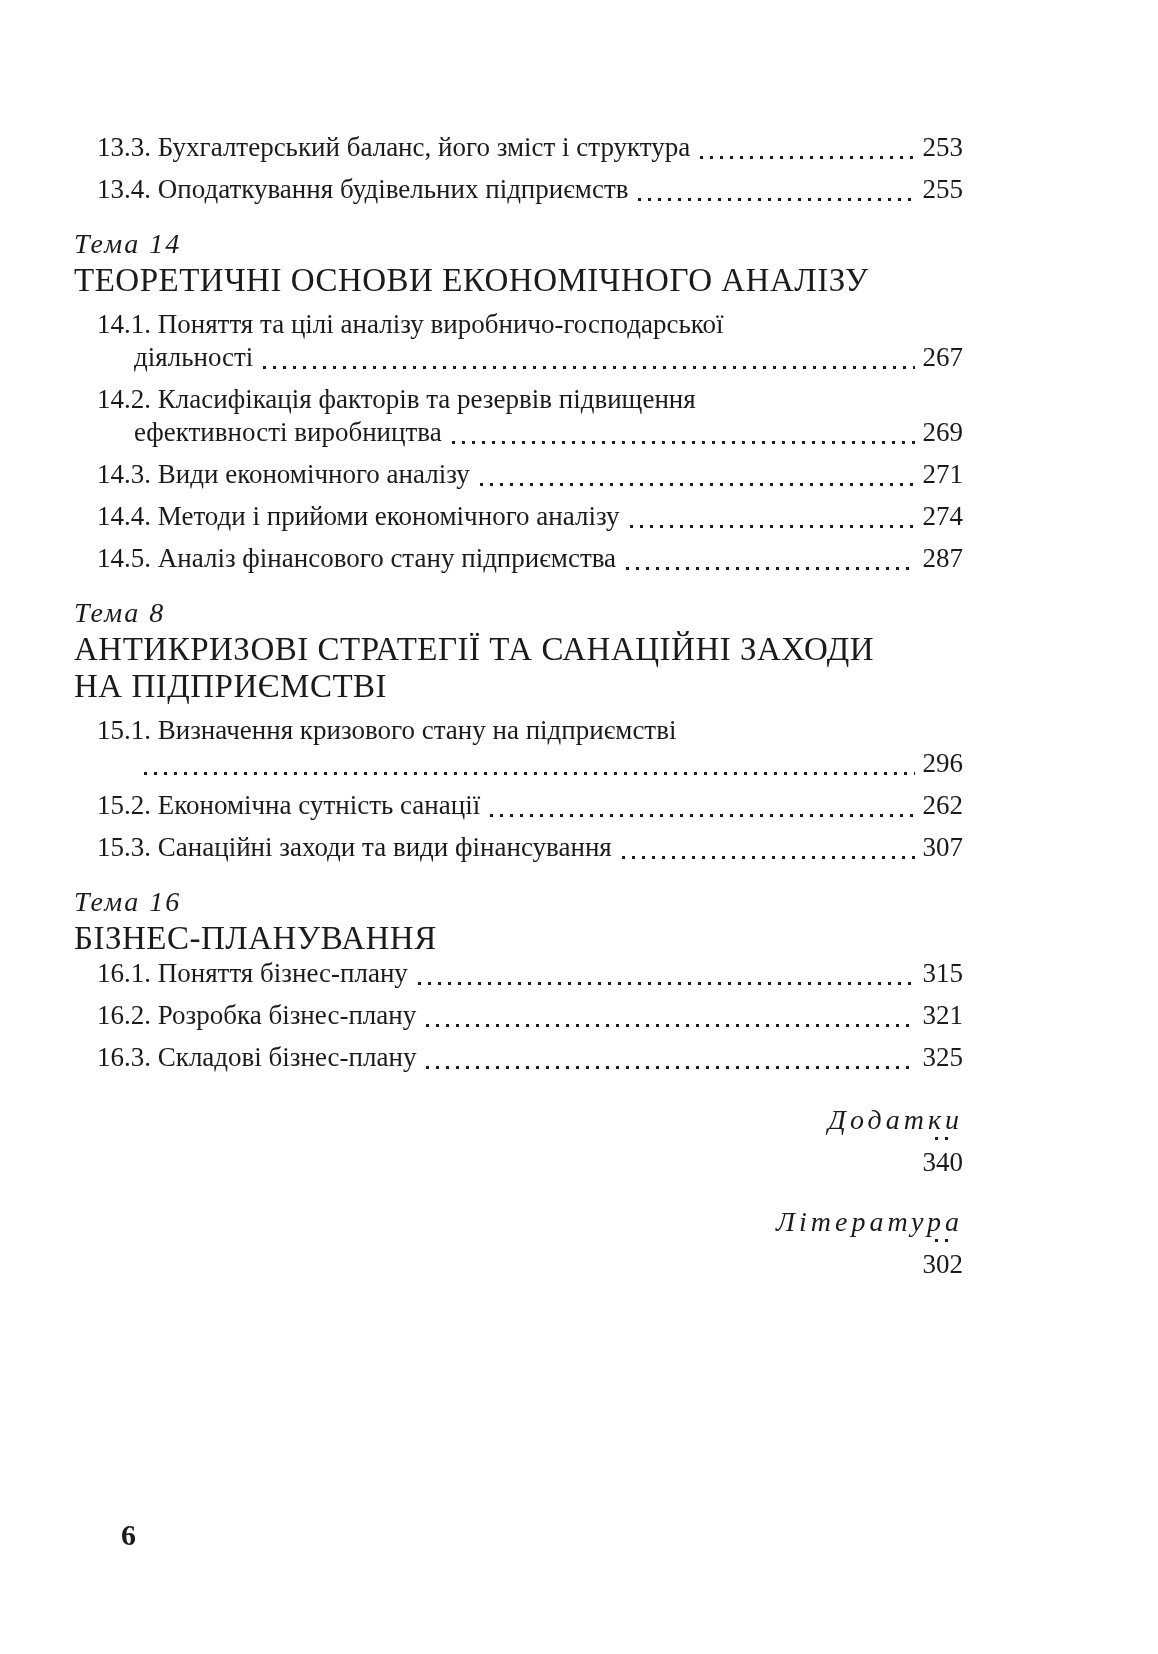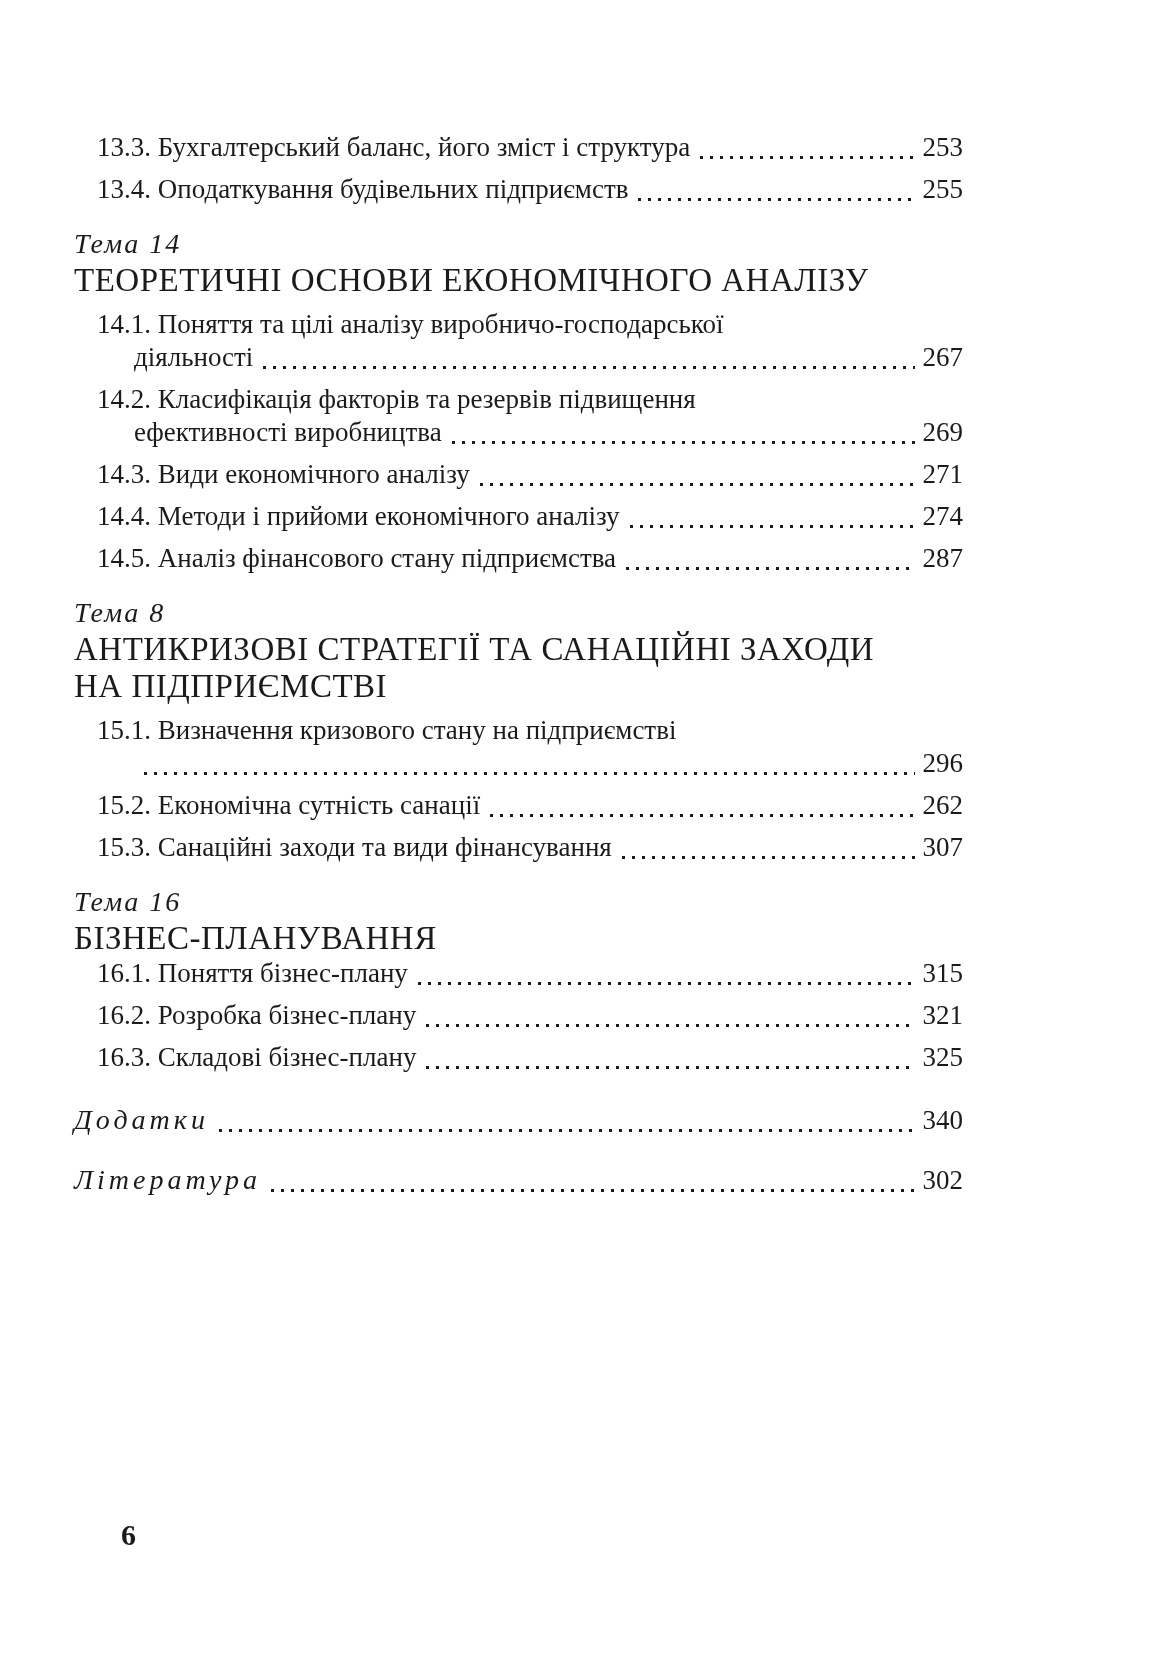--- a/index.html
+++ b/index.html
@@ -55,20 +55,21 @@
   }
   .pagenum {
     font-size: 27px;
     white-space: nowrap;
   }
   .back-matter-row {
     display: flex;
     align-items: flex-end;
     font-size: 28px;
     line-height: 34px;
+    flex-direction: column;
   }
   .bm-dodatky { margin-top: 29px; }
   .bm-literatura { margin-top: 26px; }
   .back-label {
     font-style: italic;
     letter-spacing: 4px;
     white-space: nowrap;
   }
   .folio {
     position: absolute;

